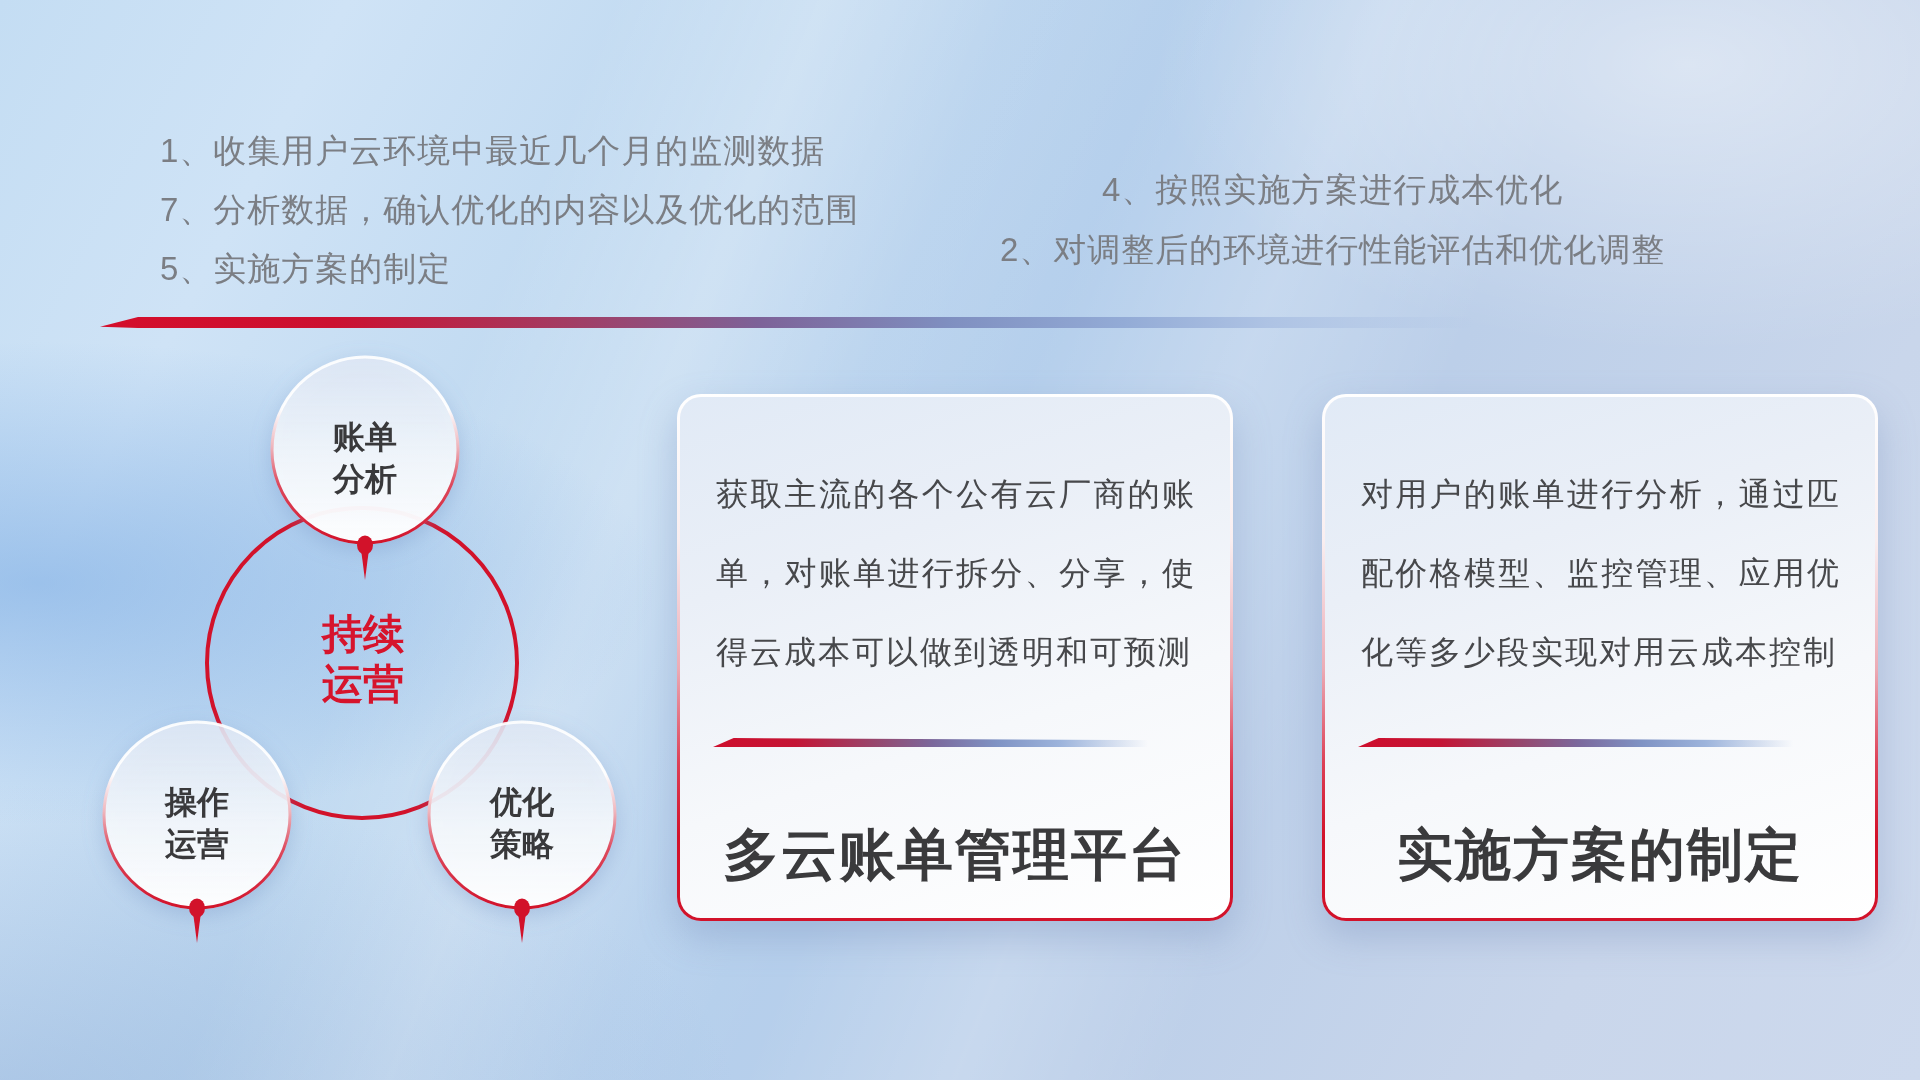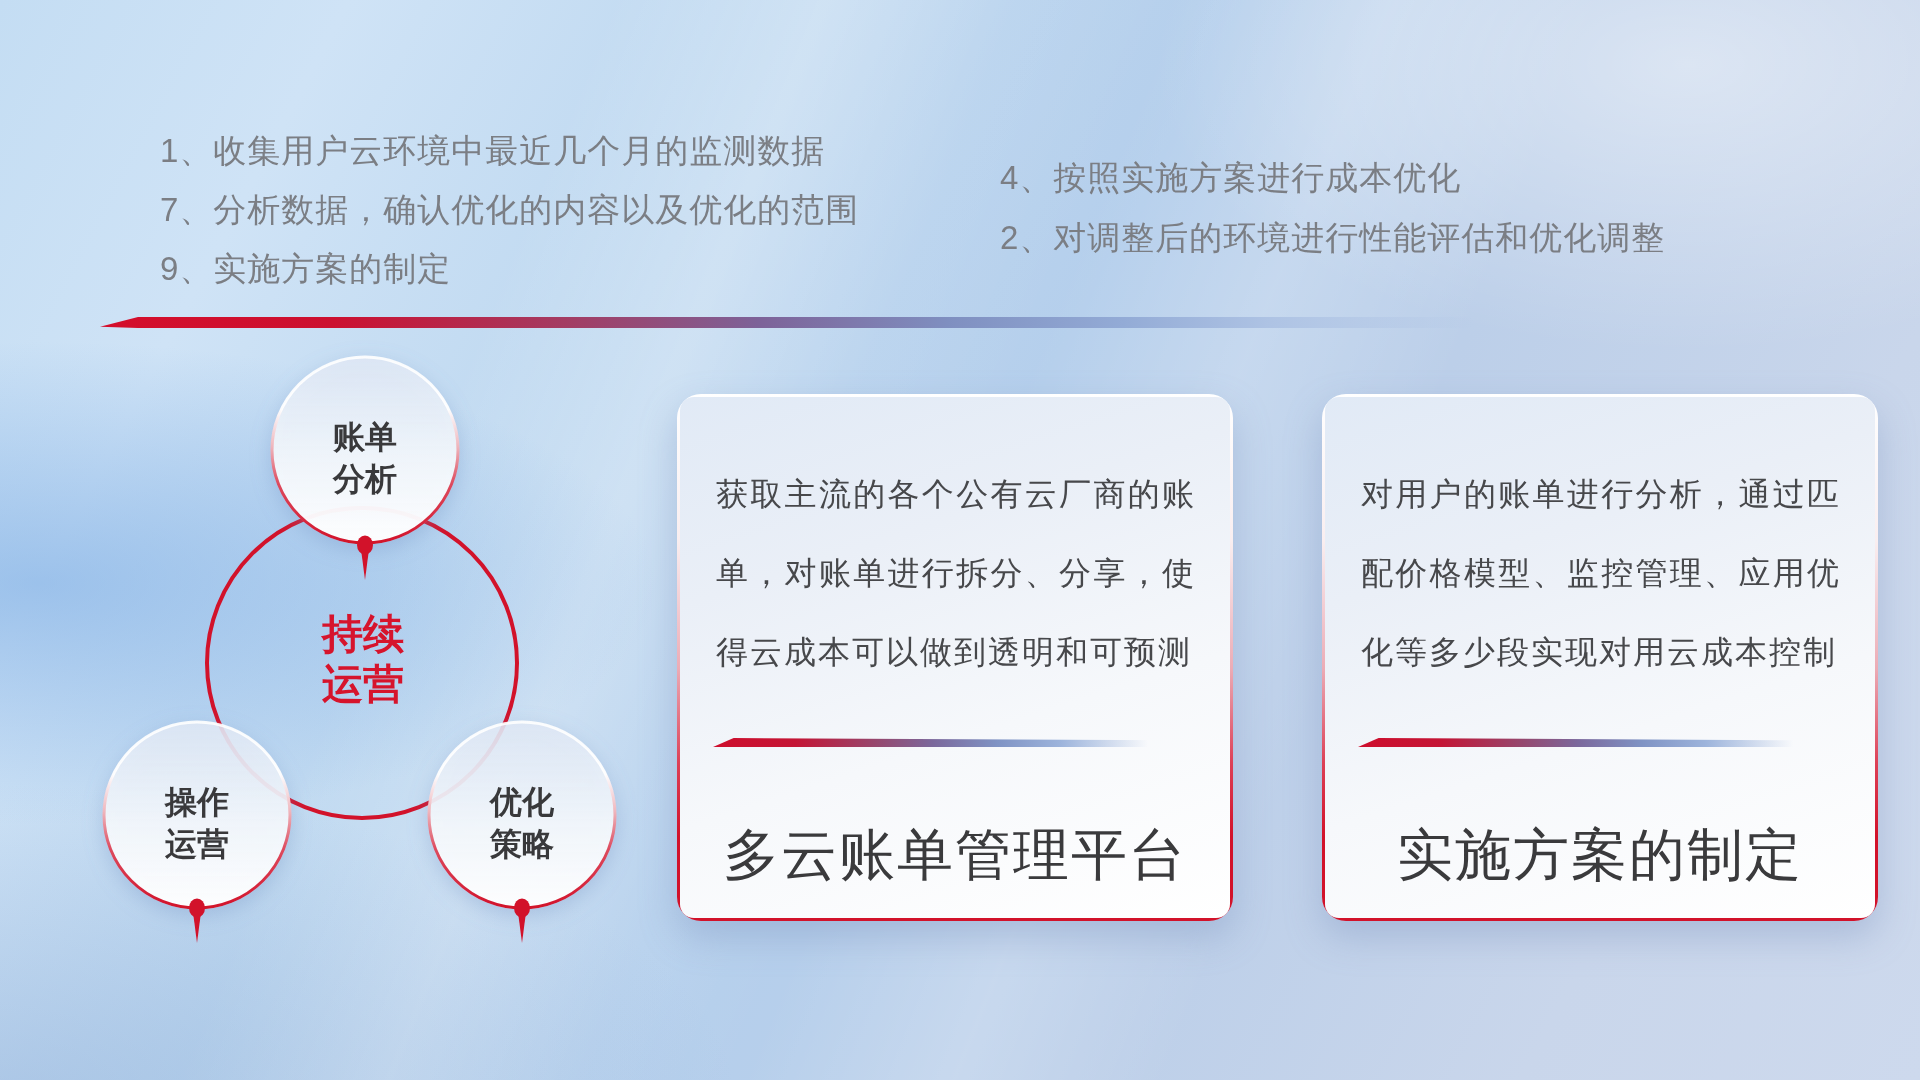--- a/index.html
+++ b/index.html
@@ -9,65 +9,65 @@
     background:
       radial-gradient(46% 32% at 2% 54%, rgba(105,160,224,0.50), rgba(105,160,224,0) 70%),
       radial-gradient(40% 38% at 88% 6%, rgba(255,255,255,0.45), rgba(255,255,255,0) 70%),
       radial-gradient(55% 42% at 0% 102%, rgba(120,155,205,0.35), rgba(120,155,205,0) 70%),
       linear-gradient(112deg, rgba(255,255,255,0) 26%, rgba(255,255,255,0.28) 35%, rgba(255,255,255,0.05) 43%, rgba(255,255,255,0) 50%, rgba(255,255,255,0.20) 59%, rgba(255,255,255,0) 68%),
       linear-gradient(118deg,#c4ddf3 0%, #cfe3f6 14%, #bed8f0 32%, #b5cfec 50%, #bccfe9 66%, #c9d6eb 84%, #cdd9ed 100%);
   }
   .step-list{position:absolute;font-size:33px;color:#7b7e84;letter-spacing:1px;white-space:nowrap;}
   .step-list div{height:auto;}
   #steps-left{left:160px;top:121px;line-height:59px;}
-  #steps-right{left:1000px;top:148px;line-height:60px;}
+  #steps-right{left:1000px;top:160px;line-height:60px;text-align:center;}
 
   .main-divider{
     position:absolute;left:100px;top:317px;width:1462px;height:11px;
     background:linear-gradient(90deg,#d40e2b 0%,#cc1030 16%,#a33c63 32%,#7d6298 45%,#7f8fc0 58%,#93abd6 70%,#aec3e4 80%,rgba(190,208,235,0) 94%);
     clip-path:polygon(0 88%,2.6% 0,100% 0,100% 100%,2.6% 100%);
   }
 
   .diagram{position:absolute;left:60px;top:330px;width:620px;height:660px;}
   .diagram text{font-family:"Liberation Sans","DejaVu Sans",sans-serif;}
 
   .card{
     position:absolute;top:394px;width:556px;height:527px;border-radius:24px;padding:3px;box-sizing:border-box;
     background:linear-gradient(180deg,#ffffff 0%,#f9eef0 28%,#ecacb6 52%,#dd4056 70%,#d2122a 84%,#d2122a 100%);
     box-shadow:0 16px 36px rgba(125,148,190,0.40);
   }
   #card-1{left:677px;}
   #card-2{left:1322px;}
   .card-inner{
-    position:relative;width:100%;height:100%;border-radius:14px;box-sizing:border-box;
+    position:relative;width:100%;height:100%;border-radius:21px;box-sizing:border-box;
     background:linear-gradient(162deg,#e1eaf6 0%,#eaeff7 30%,#f6f8fb 62%,#ffffff 100%);
   }
   .card-body{
     position:absolute;left:36px;right:34px;top:58px;
     font-size:32px;line-height:79px;letter-spacing:2px;color:#47484b;text-align:justify;
   }
   .card-divider{
     position:absolute;left:33px;top:341px;width:458px;height:9px;
     background:linear-gradient(90deg,#ce0e2d 0%,#c41535 18%,#95486f 36%,#7b689c 48%,#7f93c4 62%,#9db4dc 76%,rgba(185,204,232,0) 95%);
     clip-path:polygon(0 100%,4.5% 0,100% 26%,100% 100%);
   }
   .card-title{
     position:absolute;left:0;right:0;top:423px;height:70px;line-height:70px;text-align:center;
-    font-size:56px;font-weight:normal;color:#3a3a3c;letter-spacing:2px;
+    font-size:56px;font-weight:bold;color:#3a3a3c;letter-spacing:2px;
   }
 </style>
 </head>
 <body>
 
 <div class="slide">
 
   <div class="step-list" id="steps-left">
     <div>1、收集用户云环境中最近几个月的监测数据</div>
     <div>7、分析数据，确认优化的内容以及优化的范围</div>
-    <div>9、实施方案的制定</div>
+    <div>5、实施方案的制定</div>
   </div>
 
   <div class="step-list" id="steps-right">
     <div>4、按照实施方案进行成本优化</div>
     <div>2、对调整后的环境进行性能评估和优化调整</div>
   </div>
 
   <div class="main-divider"></div>
 
   <svg class="diagram" viewBox="60 330 620 660">

